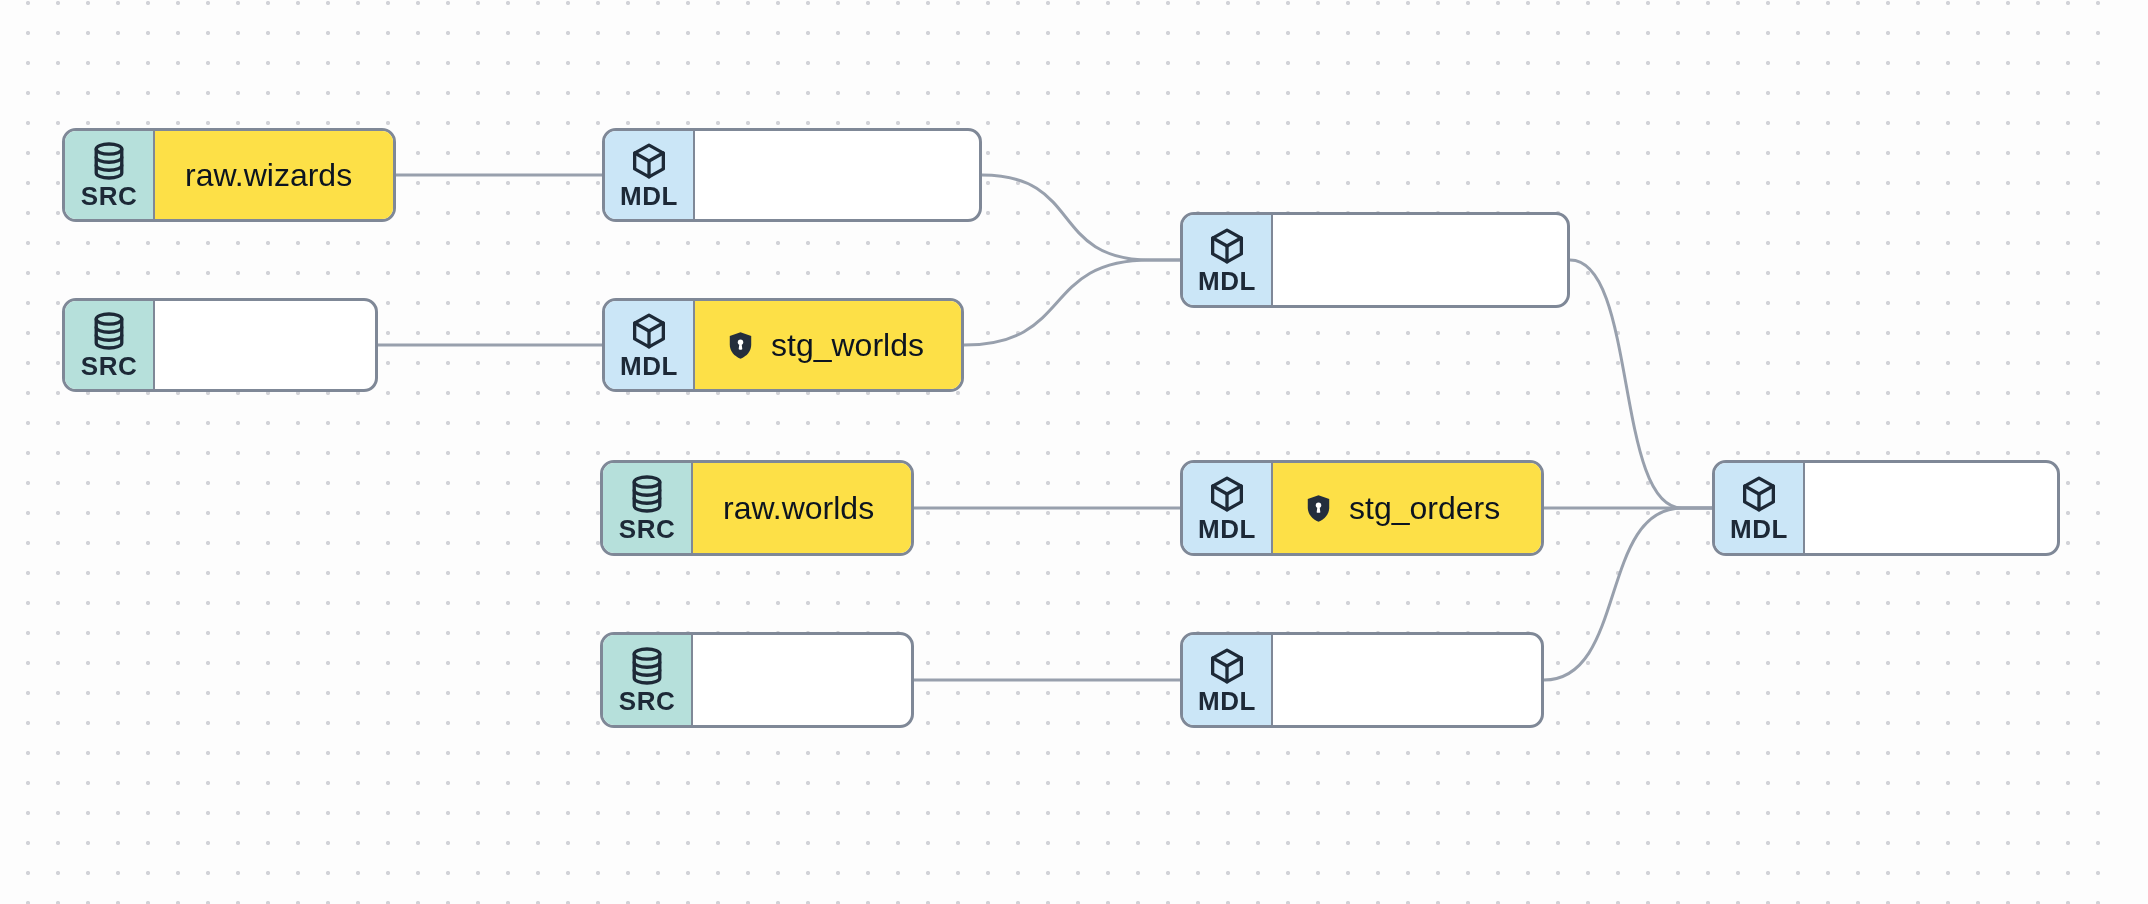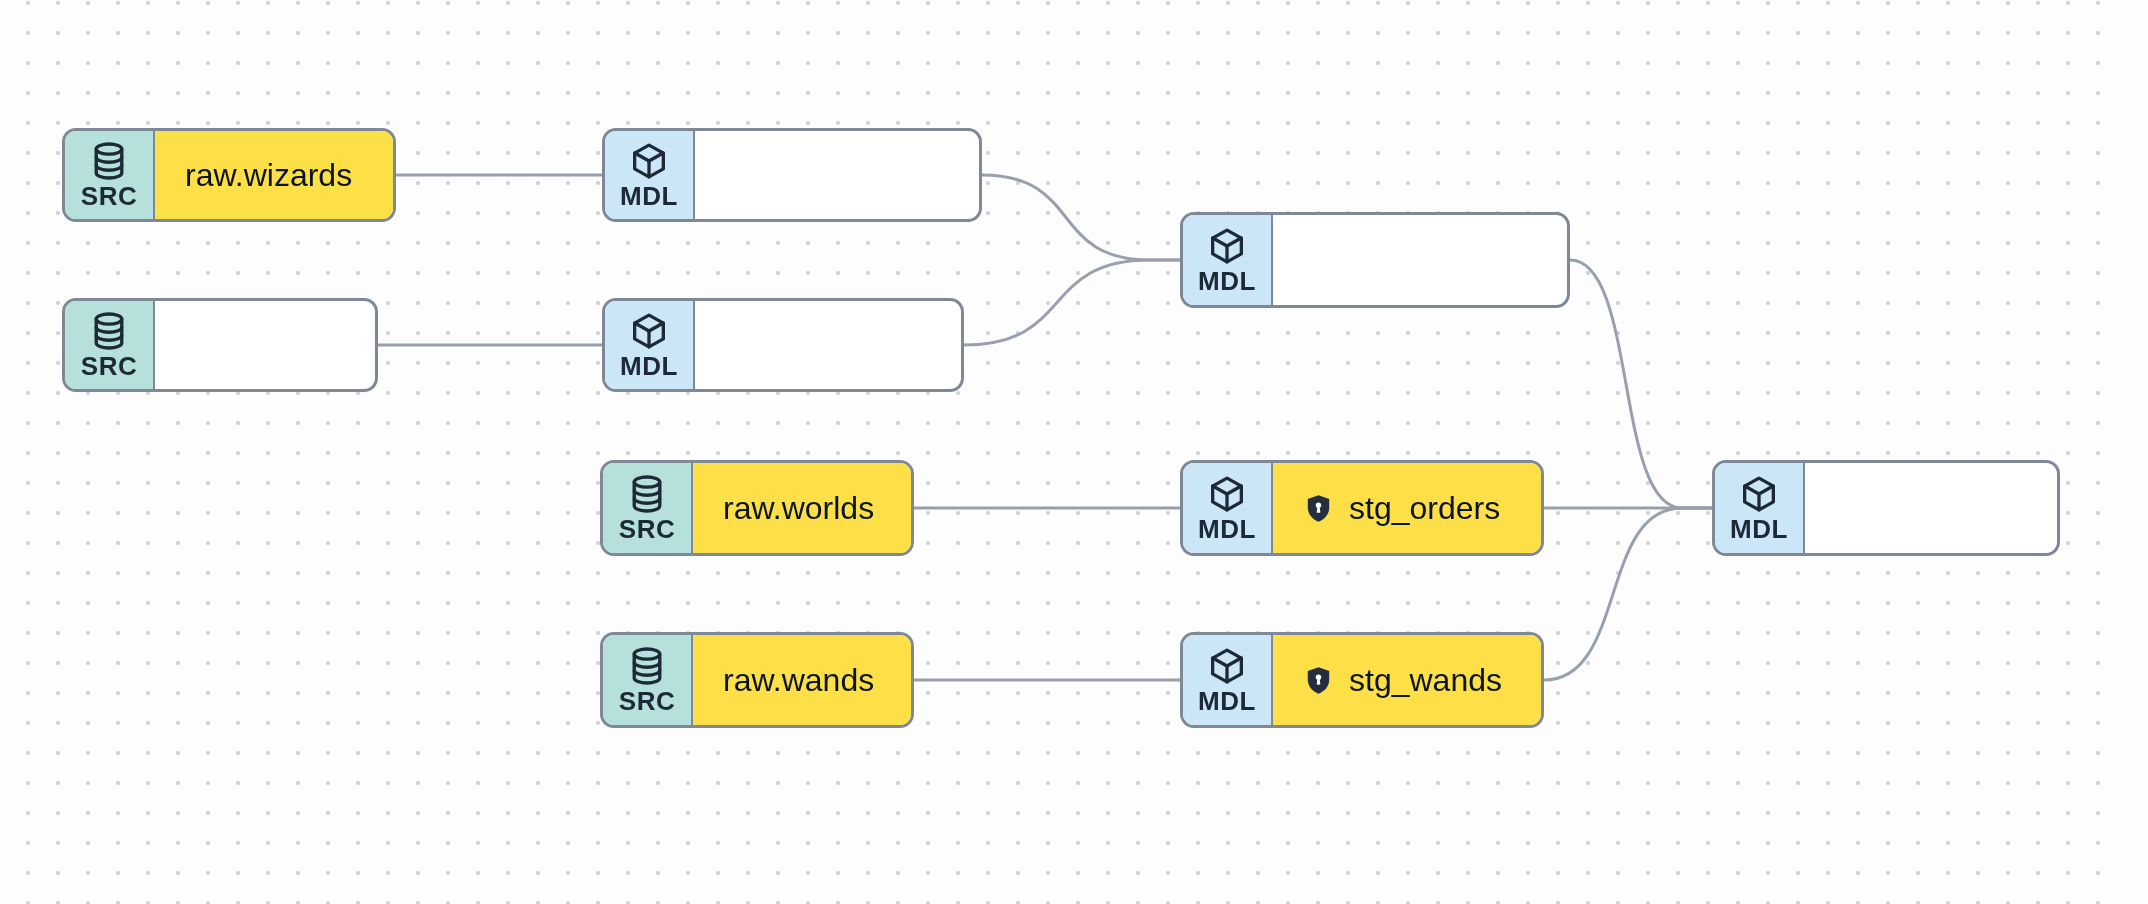--- a/index.html
+++ b/index.html
@@ -107,123 +107,119 @@
 
       <span class="icon">
         <svg viewBox="0 0 24 24" fill="none" stroke="currentColor" stroke-width="1.9" stroke-linejoin="round" stroke-linecap="round">
           <path d="M12 2.9l8.2 4.6v9l-8.2 4.6-8.2-4.6v-9L12 2.9z"></path>
           <path d="M3.9 7.4l8.1 4.6 8.1-4.6"></path>
           <path d="M12 12v9.1"></path>
         </svg>
       </span>
       <span class="badge-label">MDL</span>
     </div>
-  </div>
-      <div class="node model" style="left: 1180px; top: 212px; width: 390px; height: 96px;">
-    <div class="badge">
-
-      <span class="icon">
-        <svg viewBox="0 0 24 24" fill="none" stroke="currentColor" stroke-width="1.9" stroke-linejoin="round" stroke-linecap="round">
-          <path d="M12 2.9l8.2 4.6v9l-8.2 4.6-8.2-4.6v-9L12 2.9z"></path>
-          <path d="M3.9 7.4l8.1 4.6 8.1-4.6"></path>
-          <path d="M12 12v9.1"></path>
-        </svg>
-      </span>
-      <span class="badge-label">MDL</span>
-    </div>
-  </div>
-      <div class="node source" style="left: 600px; top: 460px; width: 314px; height: 96px;">
-    <div class="badge">
-      <span class="icon">
-        <svg viewBox="0 0 24 24" fill="none" stroke="currentColor" stroke-width="1.9" stroke-linecap="round">
-          <ellipse cx="12" cy="5.2" rx="7.3" ry="2.9"></ellipse>
-          <path d="M4.7 5.2v13.6c0 1.6 3.27 2.9 7.3 2.9s7.3-1.3 7.3-2.9V5.2"></path>
-          <path d="M4.7 9.8c0 1.6 3.27 2.9 7.3 2.9s7.3-1.3 7.3-2.9"></path>
-          <path d="M4.7 14.4c0 1.6 3.27 2.9 7.3 2.9s7.3-1.3 7.3-2.9"></path>
-        </svg>
-      </span>
-
-      <span class="badge-label">SRC</span>
-    </div>
-    <div class="nbody">
-
-      <span class="nlabel">raw.worlds</span>
-    </div>
-  </div>
-      <div class="node model" style="left: 1180px; top: 460px; width: 364px; height: 96px;">
-    <div class="badge">
-
-      <span class="icon">
-        <svg viewBox="0 0 24 24" fill="none" stroke="currentColor" stroke-width="1.9" stroke-linejoin="round" stroke-linecap="round">
-          <path d="M12 2.9l8.2 4.6v9l-8.2 4.6-8.2-4.6v-9L12 2.9z"></path>
-          <path d="M3.9 7.4l8.1 4.6 8.1-4.6"></path>
-          <path d="M12 12v9.1"></path>
-        </svg>
-      </span>
-      <span class="badge-label">MDL</span>
-    </div>
     <div class="nbody">
       <span class="shield">
         <svg viewBox="0 0 24 24">
           <path fill="currentColor" d="M12 1.7l8.3 3v6.5c0 5.3-3.4 9-8.3 11-4.9-2-8.3-5.7-8.3-11V4.7l8.3-3z"></path>
           <circle cx="12" cy="9.5" r="2.1" fill="#ffffff"></circle>
           <path fill="#ffffff" d="M11.15 10.7h1.7l.55 4.1c.1.7-2.9.7-2.8 0l.55-4.1z"></path>
         </svg>
       </span>
-      <span class="nlabel">stg_orders</span>
-    </div>
-  </div>
-      <div class="node model" style="left: 1712px; top: 460px; width: 348px; height: 96px;">
-    <div class="badge">
-
-      <span class="icon">
-        <svg viewBox="0 0 24 24" fill="none" stroke="currentColor" stroke-width="1.9" stroke-linejoin="round" stroke-linecap="round">
-          <path d="M12 2.9l8.2 4.6v9l-8.2 4.6-8.2-4.6v-9L12 2.9z"></path>
-          <path d="M3.9 7.4l8.1 4.6 8.1-4.6"></path>
-          <path d="M12 12v9.1"></path>
-        </svg>
-      </span>
-      <span class="badge-label">MDL</span>
-    </div>
-  </div>
-      <div class="node source" style="left: 600px; top: 632px; width: 314px; height: 96px;">
-    <div class="badge">
-      <span class="icon">
-        <svg viewBox="0 0 24 24" fill="none" stroke="currentColor" stroke-width="1.9" stroke-linecap="round">
-          <ellipse cx="12" cy="5.2" rx="7.3" ry="2.9"></ellipse>
-          <path d="M4.7 5.2v13.6c0 1.6 3.27 2.9 7.3 2.9s7.3-1.3 7.3-2.9V5.2"></path>
-          <path d="M4.7 9.8c0 1.6 3.27 2.9 7.3 2.9s7.3-1.3 7.3-2.9"></path>
-          <path d="M4.7 14.4c0 1.6 3.27 2.9 7.3 2.9s7.3-1.3 7.3-2.9"></path>
-        </svg>
-      </span>
-
-      <span class="badge-label">SRC</span>
-    </div>
-    <div class="nbody">
-
-      <span class="nlabel">raw.wands</span>
-    </div>
-  </div>
-      <div class="node model" style="left: 1180px; top: 632px; width: 364px; height: 96px;">
+      <span class="nlabel">stg_worlds</span>
+    </div>
+  </div>
+      <div class="node model" style="left: 1180px; top: 212px; width: 390px; height: 96px;">
+    <div class="badge">
+
+      <span class="icon">
+        <svg viewBox="0 0 24 24" fill="none" stroke="currentColor" stroke-width="1.9" stroke-linejoin="round" stroke-linecap="round">
+          <path d="M12 2.9l8.2 4.6v9l-8.2 4.6-8.2-4.6v-9L12 2.9z"></path>
+          <path d="M3.9 7.4l8.1 4.6 8.1-4.6"></path>
+          <path d="M12 12v9.1"></path>
+        </svg>
+      </span>
+      <span class="badge-label">MDL</span>
+    </div>
+  </div>
+      <div class="node source" style="left: 600px; top: 460px; width: 314px; height: 96px;">
+    <div class="badge">
+      <span class="icon">
+        <svg viewBox="0 0 24 24" fill="none" stroke="currentColor" stroke-width="1.9" stroke-linecap="round">
+          <ellipse cx="12" cy="5.2" rx="7.3" ry="2.9"></ellipse>
+          <path d="M4.7 5.2v13.6c0 1.6 3.27 2.9 7.3 2.9s7.3-1.3 7.3-2.9V5.2"></path>
+          <path d="M4.7 9.8c0 1.6 3.27 2.9 7.3 2.9s7.3-1.3 7.3-2.9"></path>
+          <path d="M4.7 14.4c0 1.6 3.27 2.9 7.3 2.9s7.3-1.3 7.3-2.9"></path>
+        </svg>
+      </span>
+
+      <span class="badge-label">SRC</span>
+    </div>
+    <div class="nbody">
+
+      <span class="nlabel">raw.worlds</span>
+    </div>
+  </div>
+      <div class="node model" style="left: 1180px; top: 460px; width: 364px; height: 96px;">
     <div class="badge">
 
       <span class="icon">
         <svg viewBox="0 0 24 24" fill="none" stroke="currentColor" stroke-width="1.9" stroke-linejoin="round" stroke-linecap="round">
           <path d="M12 2.9l8.2 4.6v9l-8.2 4.6-8.2-4.6v-9L12 2.9z"></path>
           <path d="M3.9 7.4l8.1 4.6 8.1-4.6"></path>
           <path d="M12 12v9.1"></path>
         </svg>
       </span>
       <span class="badge-label">MDL</span>
     </div>
     <div class="nbody">
       <span class="shield">
         <svg viewBox="0 0 24 24">
           <path fill="currentColor" d="M12 1.7l8.3 3v6.5c0 5.3-3.4 9-8.3 11-4.9-2-8.3-5.7-8.3-11V4.7l8.3-3z"></path>
           <circle cx="12" cy="9.5" r="2.1" fill="#ffffff"></circle>
           <path fill="#ffffff" d="M11.15 10.7h1.7l.55 4.1c.1.7-2.9.7-2.8 0l.55-4.1z"></path>
         </svg>
       </span>
-      <span class="nlabel">stg_wands</span>
+      <span class="nlabel">stg_orders</span>
+    </div>
+  </div>
+      <div class="node model" style="left: 1712px; top: 460px; width: 348px; height: 96px;">
+    <div class="badge">
+
+      <span class="icon">
+        <svg viewBox="0 0 24 24" fill="none" stroke="currentColor" stroke-width="1.9" stroke-linejoin="round" stroke-linecap="round">
+          <path d="M12 2.9l8.2 4.6v9l-8.2 4.6-8.2-4.6v-9L12 2.9z"></path>
+          <path d="M3.9 7.4l8.1 4.6 8.1-4.6"></path>
+          <path d="M12 12v9.1"></path>
+        </svg>
+      </span>
+      <span class="badge-label">MDL</span>
+    </div>
+  </div>
+      <div class="node source" style="left: 600px; top: 632px; width: 314px; height: 96px;">
+    <div class="badge">
+      <span class="icon">
+        <svg viewBox="0 0 24 24" fill="none" stroke="currentColor" stroke-width="1.9" stroke-linecap="round">
+          <ellipse cx="12" cy="5.2" rx="7.3" ry="2.9"></ellipse>
+          <path d="M4.7 5.2v13.6c0 1.6 3.27 2.9 7.3 2.9s7.3-1.3 7.3-2.9V5.2"></path>
+          <path d="M4.7 9.8c0 1.6 3.27 2.9 7.3 2.9s7.3-1.3 7.3-2.9"></path>
+          <path d="M4.7 14.4c0 1.6 3.27 2.9 7.3 2.9s7.3-1.3 7.3-2.9"></path>
+        </svg>
+      </span>
+
+      <span class="badge-label">SRC</span>
+    </div>
+  </div>
+      <div class="node model" style="left: 1180px; top: 632px; width: 364px; height: 96px;">
+    <div class="badge">
+
+      <span class="icon">
+        <svg viewBox="0 0 24 24" fill="none" stroke="currentColor" stroke-width="1.9" stroke-linejoin="round" stroke-linecap="round">
+          <path d="M12 2.9l8.2 4.6v9l-8.2 4.6-8.2-4.6v-9L12 2.9z"></path>
+          <path d="M3.9 7.4l8.1 4.6 8.1-4.6"></path>
+          <path d="M12 12v9.1"></path>
+        </svg>
+      </span>
+      <span class="badge-label">MDL</span>
     </div>
   </div>
     </div>
 </div>
 
 </body></html>

